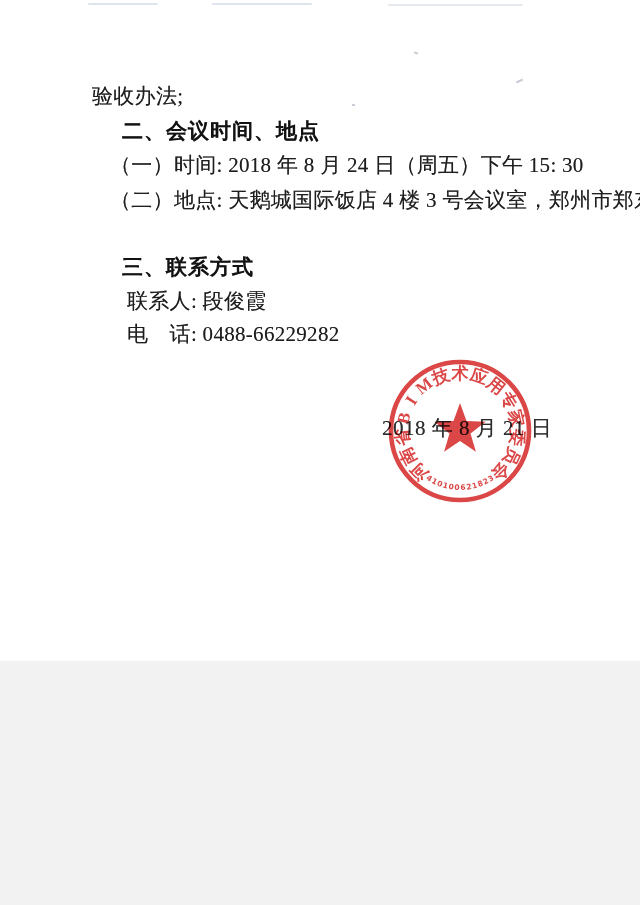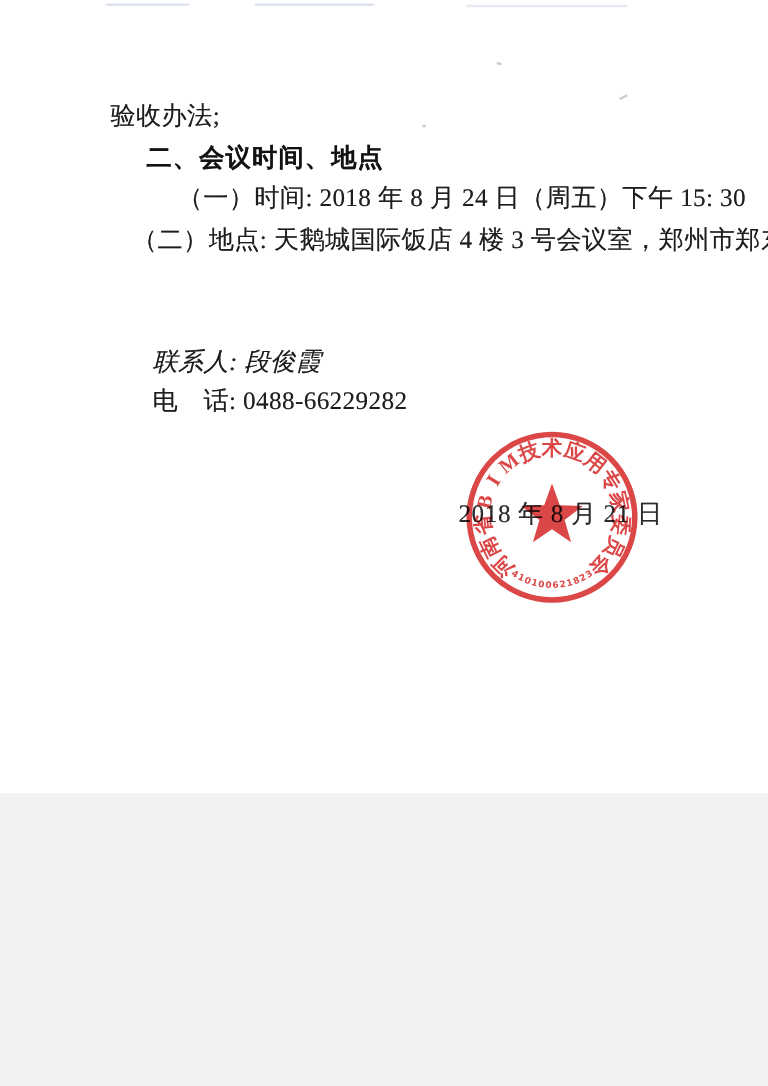--- a/index.html
+++ b/index.html
@@ -23,25 +23,25 @@
     letter-spacing:0.3px;
     text-shadow:0 0 0.4px rgba(30,30,30,0.55);
   }
   .line.heading{
     font-weight:bold;
     color:#121212;
     letter-spacing:1px;
   }
   #line-0{left:92px;top:82px;}
   #line-1{left:122px;top:117px;}
-  #line-2{left:110px;top:151px;margin-left:38px;}
+  #line-2{left:110px;top:151px;}
   #line-3{left:110px;top:186px;}
   #line-4{left:92px;top:220px;}
   #line-5{left:122px;top:253px;}
-  #line-6{left:127px;top:287px;font-style:italic;}
+  #line-6{left:127px;top:287px;}
   #line-7{left:127px;top:320px;}
   #date-line{
     left:382px;top:414px;
     color:#2c2c2c;
     letter-spacing:0.5px;
   }
   
   .seal{
     position:absolute;
     left:385px;top:356px;
@@ -95,20 +95,21 @@
   <div class="scan-streak" id="streak-2"></div>
   <div class="scan-streak" id="streak-3"></div>
   <div class="scan-speck" id="speck-1"></div>
   <div class="scan-speck" id="speck-2"></div>
   <div class="scan-speck" id="speck-3"></div>
 
   <div class="line" id="line-0">验收办法;</div>
   <div class="line heading" id="line-1">二、会议时间、地点</div>
   <div class="line" id="line-2">（一）时间: 2018 年 8 月 24 日（周五）下午 15: 30</div>
   <div class="line" id="line-3">（二）地点: 天鹅城国际饭店 4 楼 3 号会议室，郑州市郑东</div>
+  <div class="line heading" id="line-5">三、联系方式</div>
   <div class="line" id="line-6">联系人: 段俊霞</div>
   <div class="line" id="line-7">电　话: 0488-66229282</div>
 
   <div class="line" id="date-line">2018 年 8 月 21 日</div>
 
   <div class="seal">
     <svg width="150" height="150" viewBox="0 0 150 150">
       <circle class="seal-ring" cx="75" cy="75" r="69"></circle>
       <polygon class="seal-star" points="75,47 81.5,65.1 100.7,65.7 85.5,77.4 90.9,95.8 75,85 59.1,95.8 64.5,77.4 49.3,65.7 68.5,65.1"></polygon>
       <g id="seal-ring-text">

